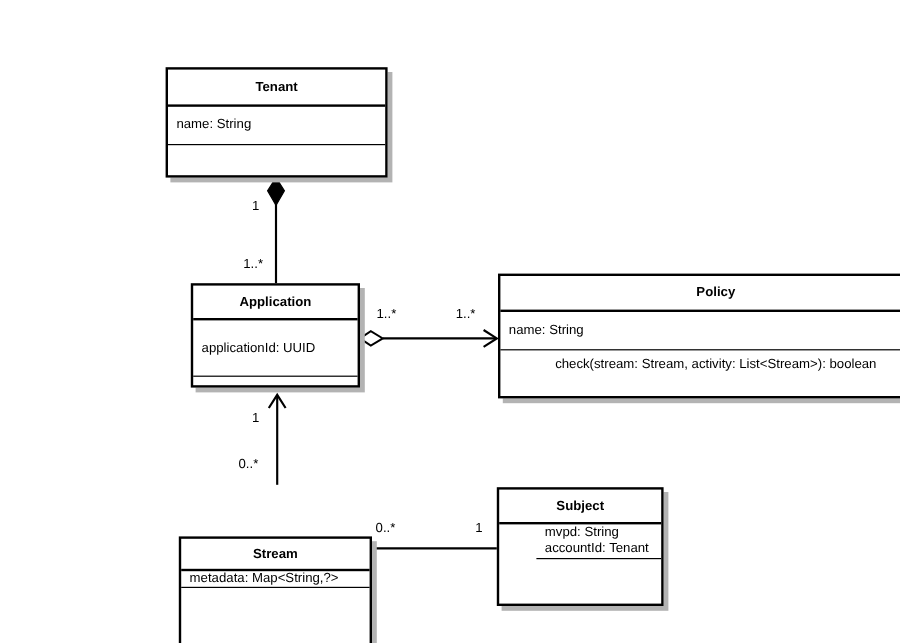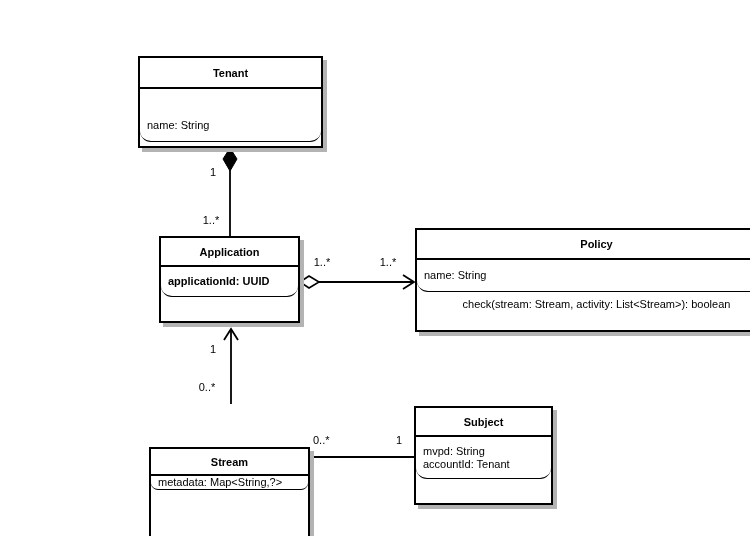--- a/index.html
+++ b/index.html
@@ -45,58 +45,57 @@
     box-sizing: border-box;
     border-bottom: 1.5px solid #000000;
     display: flex;
     flex-direction: column;
     justify-content: center;
     padding: 0 7px;
     font-size: 11px;
     line-height: 13px;
     flex: 0 0 auto;
     white-space: nowrap;
-    border-radius: 11px;
   }
   .c-methods {
     box-sizing: border-box;
     padding: 6px 7px 0 7px;
     font-size: 11px;
     line-height: 13px;
     flex: 1 1 auto;
     white-space: nowrap;
     text-align: center;
   }
   .mult {
     position: absolute;
     font-size: 11px;
     color: #000000;
     white-space: nowrap;
   }
 
   
-  #box-tenant      { left:138px; top:56px;  width:185px; height:92px;gap:21px; }
+  #box-tenant      { left:138px; top:56px;  width:185px; height:92px; }
   #box-tenant .c-title { height:31px; }
   #box-tenant .c-attrs { height:32px; }
 
   #box-application { left:159px; top:236px; width:141px; height:87px; }
   #box-application .c-title { height:29px; }
-  #box-application .c-attrs { height:30px;font-weight:bold; }
+  #box-application .c-attrs { height:47px; }
 
   #box-policy      { left:415px; top:228px; width:363px; height:104px; }
   #box-policy .c-title { height:30px; }
   #box-policy .c-attrs { height:32px; }
 
   #box-stream      { left:149px; top:407px; width:161px; height:100px;margin-top:40px; }
   #box-stream .c-title { height:27px; }
   #box-stream .c-attrs { height:14px; }
 
   #box-subject     { left:414px; top:406px; width:139px; height:99px; }
   #box-subject .c-title { height:29px; }
-  #box-subject .c-attrs { height:42px; }
+  #box-subject .c-attrs { height:29px;margin-left:31px; }
 </style>
 </head>
 <body>
 
 <div class="canvas">
 
   <svg class="edges" viewBox="0 0 750 536" xmlns="http://www.w3.org/2000/svg">
 
     <g>
       <line x1="230" y1="170" x2="230" y2="238" stroke="#000" stroke-width="1.8"></line>

